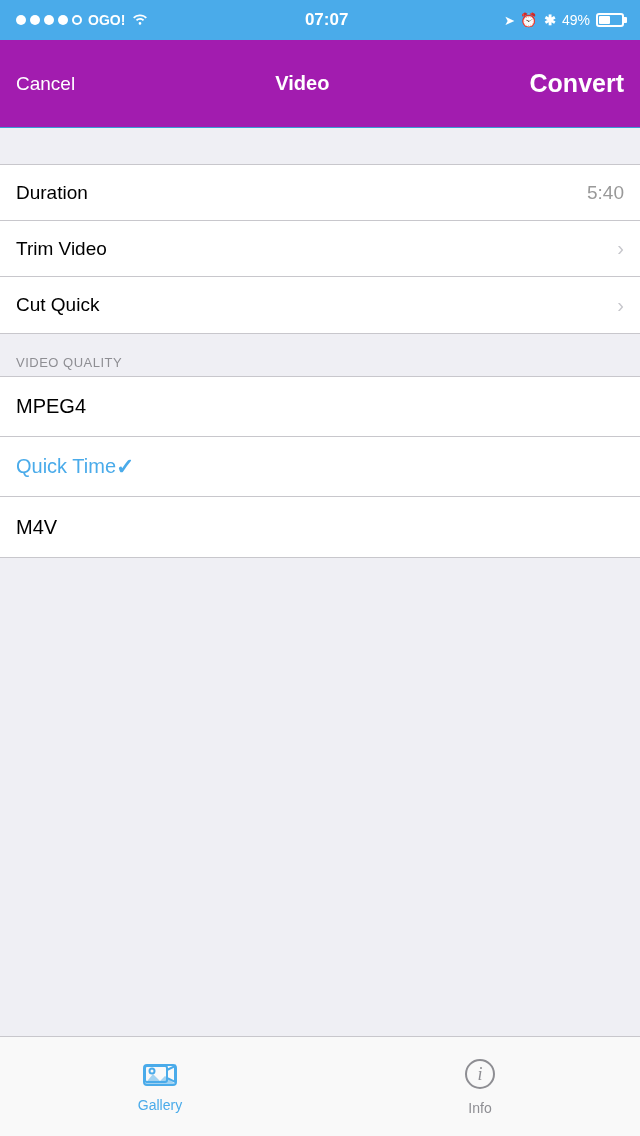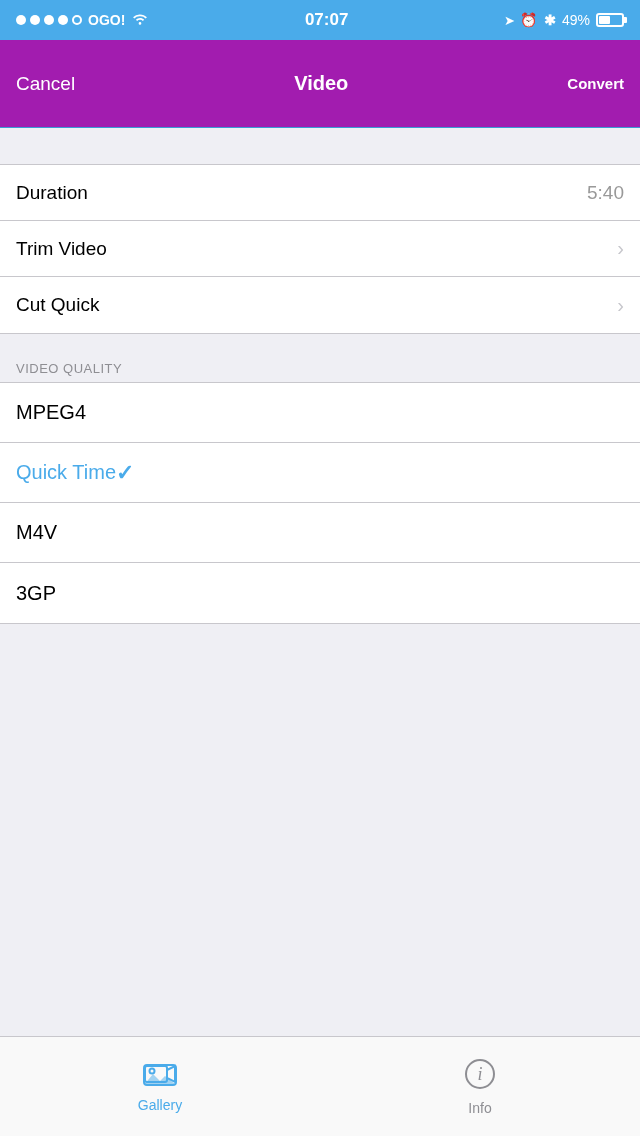--- a/index.html
+++ b/index.html
@@ -104,21 +104,21 @@
       cursor: pointer;
     }
     .nav-title {
       color: #fff;
       font-size: 20px;
       font-weight: 600;
       text-align: center;
     }
     .nav-convert {
       color: #fff;
-      font-size: 15px;
+      font-size: 25px;
       font-weight: 600;
       background: none;
       border: none;
       cursor: pointer;
     }
 
     
     .section-spacer {
       height: 36px;
       background: #efeff4;
@@ -151,21 +151,21 @@
       font-size: 19px;
     }
     .chevron {
       color: #c7c7cc;
       font-size: 20px;
       font-weight: 300;
     }
 
     
     .section-header-spacer {
-      height: 48px;
+      height: 42px;
       background: #efeff4;
       display: flex;
       align-items: flex-end;
       padding: 0 16px 6px;
     }
     .section-header-label {
       color: #8e8e93;
       font-size: 13px;
       font-weight: 500;
       letter-spacing: 0.5px;
@@ -304,23 +304,20 @@
 
   <div class="quality-row">
     <span class="quality-label selected">Quick Time</span>
     <span class="checkmark">✓</span>
   </div>
 
   <div class="quality-row">
     <span class="quality-label">M4V</span>
   </div>
 
-  <div class="quality-row">
-    <span class="quality-label">3GP</span>
-  </div>
 </div>
 
 <div class="tab-bar">
 
   <div class="tab-item">
     <span>
       <svg width="34" height="26" viewBox="0 0 34 26" fill="none">
         <rect x="1" y="4" width="32" height="20" rx="3" stroke="#4aabea" stroke-width="2" fill="none"></rect>
         <circle cx="9" cy="10" r="2.5" stroke="#4aabea" stroke-width="2" fill="none"></circle>
         <polygon points="1,24 10,13 17,20 22,15 33,24" fill="#4aabea" opacity="0.5"></polygon>

